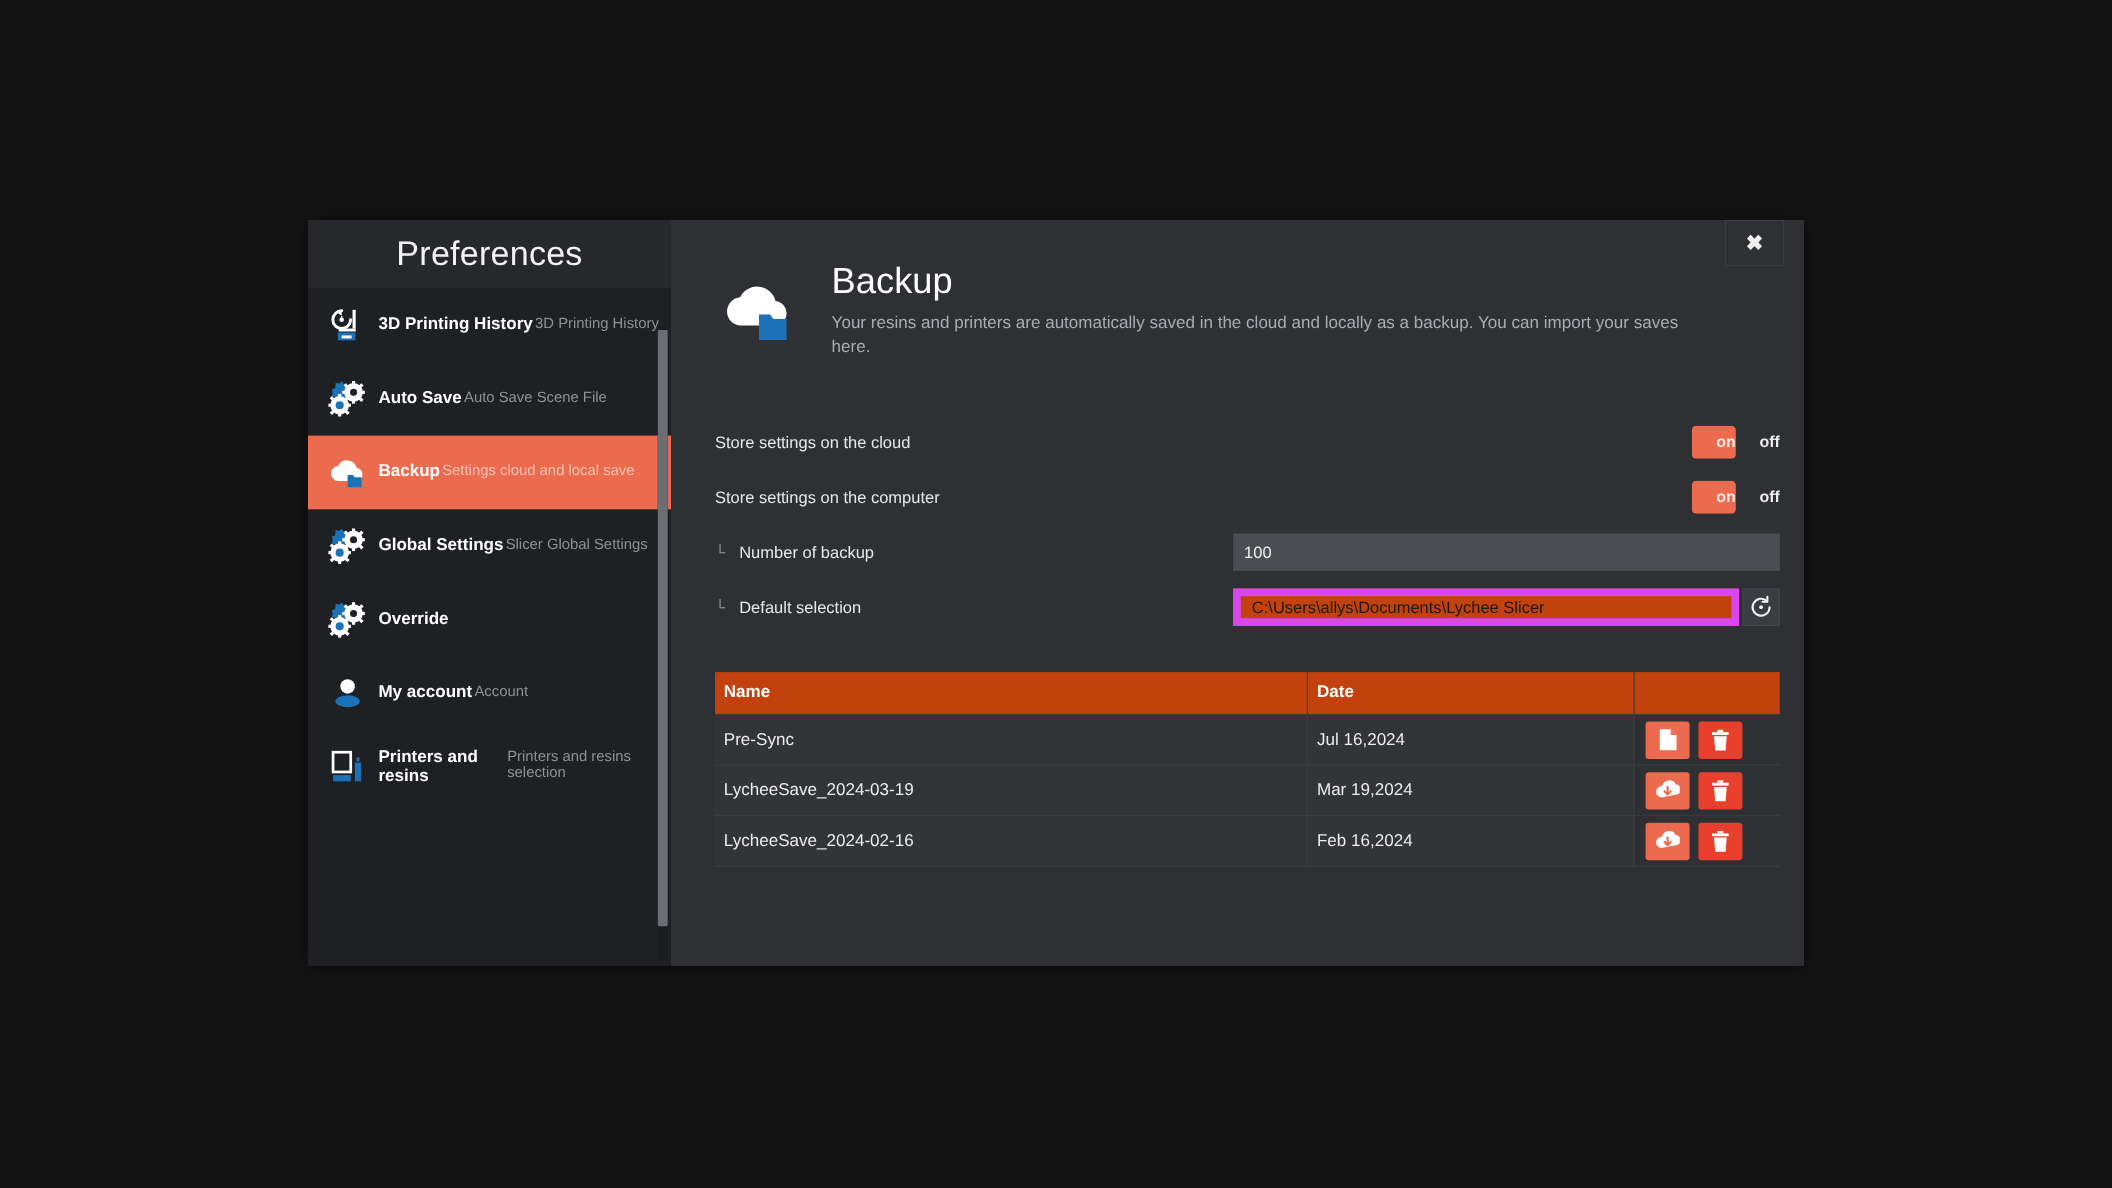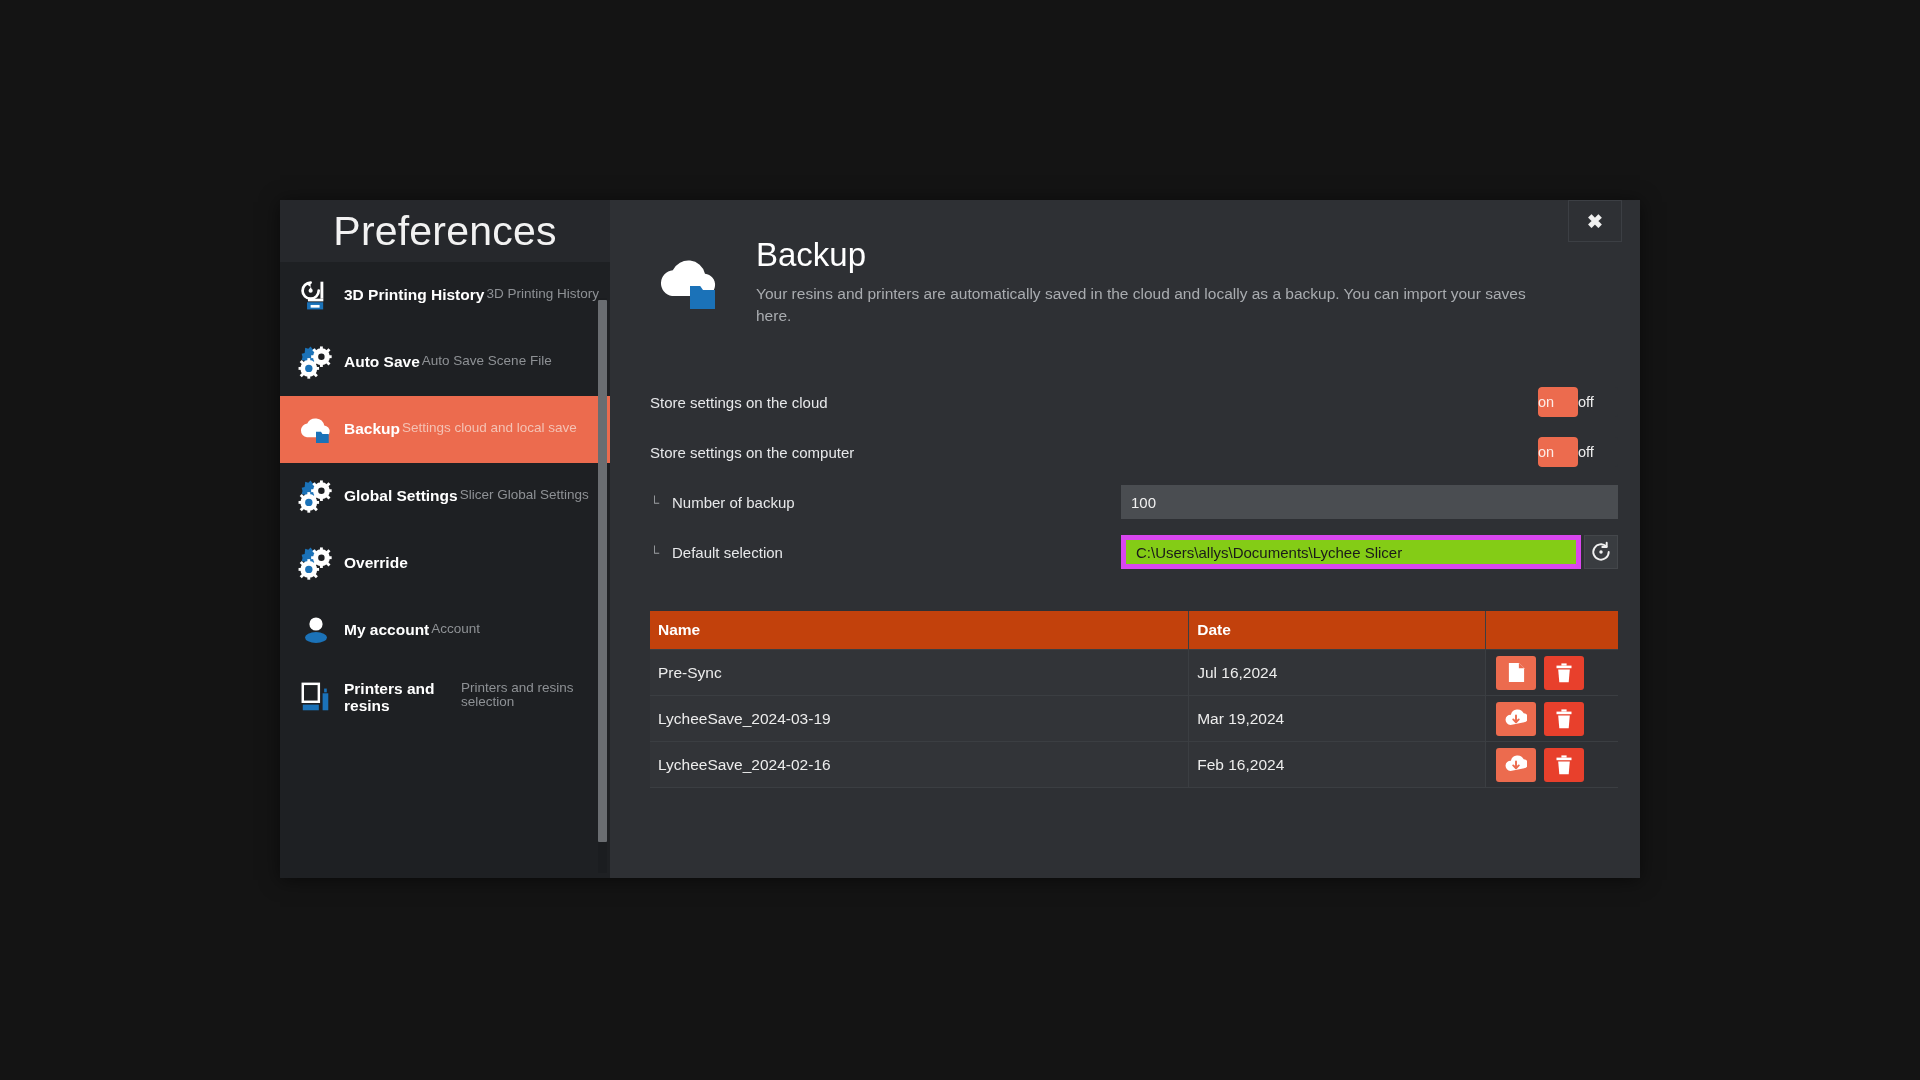--- a/index.html
+++ b/index.html
@@ -29,21 +29,21 @@
     position: relative;
     flex: 0 0 330px;
   }
   #sidebar-header {
     height: 62px;
     background: #26282c;
     display: flex; align-items: center; justify-content: center;
   }
   #prefs-title {
     color: #f2f2f2;
-    font-size: 41px;
+    font-size: 31px;
     font-weight: 400;
     letter-spacing: .2px;
   }
   #search-row {
     height: 36px;
     background: #595b5e;
     display: flex; align-items: center;
     padding: 0 12px 0 0;
   }
   #search-input {
@@ -174,45 +174,45 @@
     position: absolute;
     right: 0;
     display: flex;
     align-items: center;
     background: #2e3034;
     border-radius: 3px;
     overflow: hidden;
   }
   .toggle .opt {
     font-size: 14.5px;
-    font-weight: normal;
+    font-weight: bold;
     padding: 7px 0;
     width: 40px;
-    text-align: left;
+    text-align: right;
     cursor: pointer;
   }
   .toggle .opt.on-opt { background: #ec6b4e; color: #fdece7; border-radius: 4px; }
   .toggle .opt.off-opt { color: #eeeeee; }
 
   .field-input {
     position: absolute;
     right: 0;
     width: 497px;
     height: 34px;
     background: #4a4d51;
     border: none; outline: none;
     color: #f0f0f0;
     font-family: "Liberation Sans", sans-serif;
     font-size: 15px;
     padding: 0 10px;
   }
   .field-input.light {
-    background: #84cc16;
+    background: #c2410c;
     color: #1a1a1a;
-    border: 5px solid #d946ef;
+    border: 7px solid #d946ef;
     width: 460px;
     right: 37px;
   }
   #reset-location-btn {
     position: absolute;
     right: 0; top: 50%;
     transform: translateY(-50%);
     width: 34px; height: 34px;
     background: #393c40;
     border: 1px solid #44474b;

